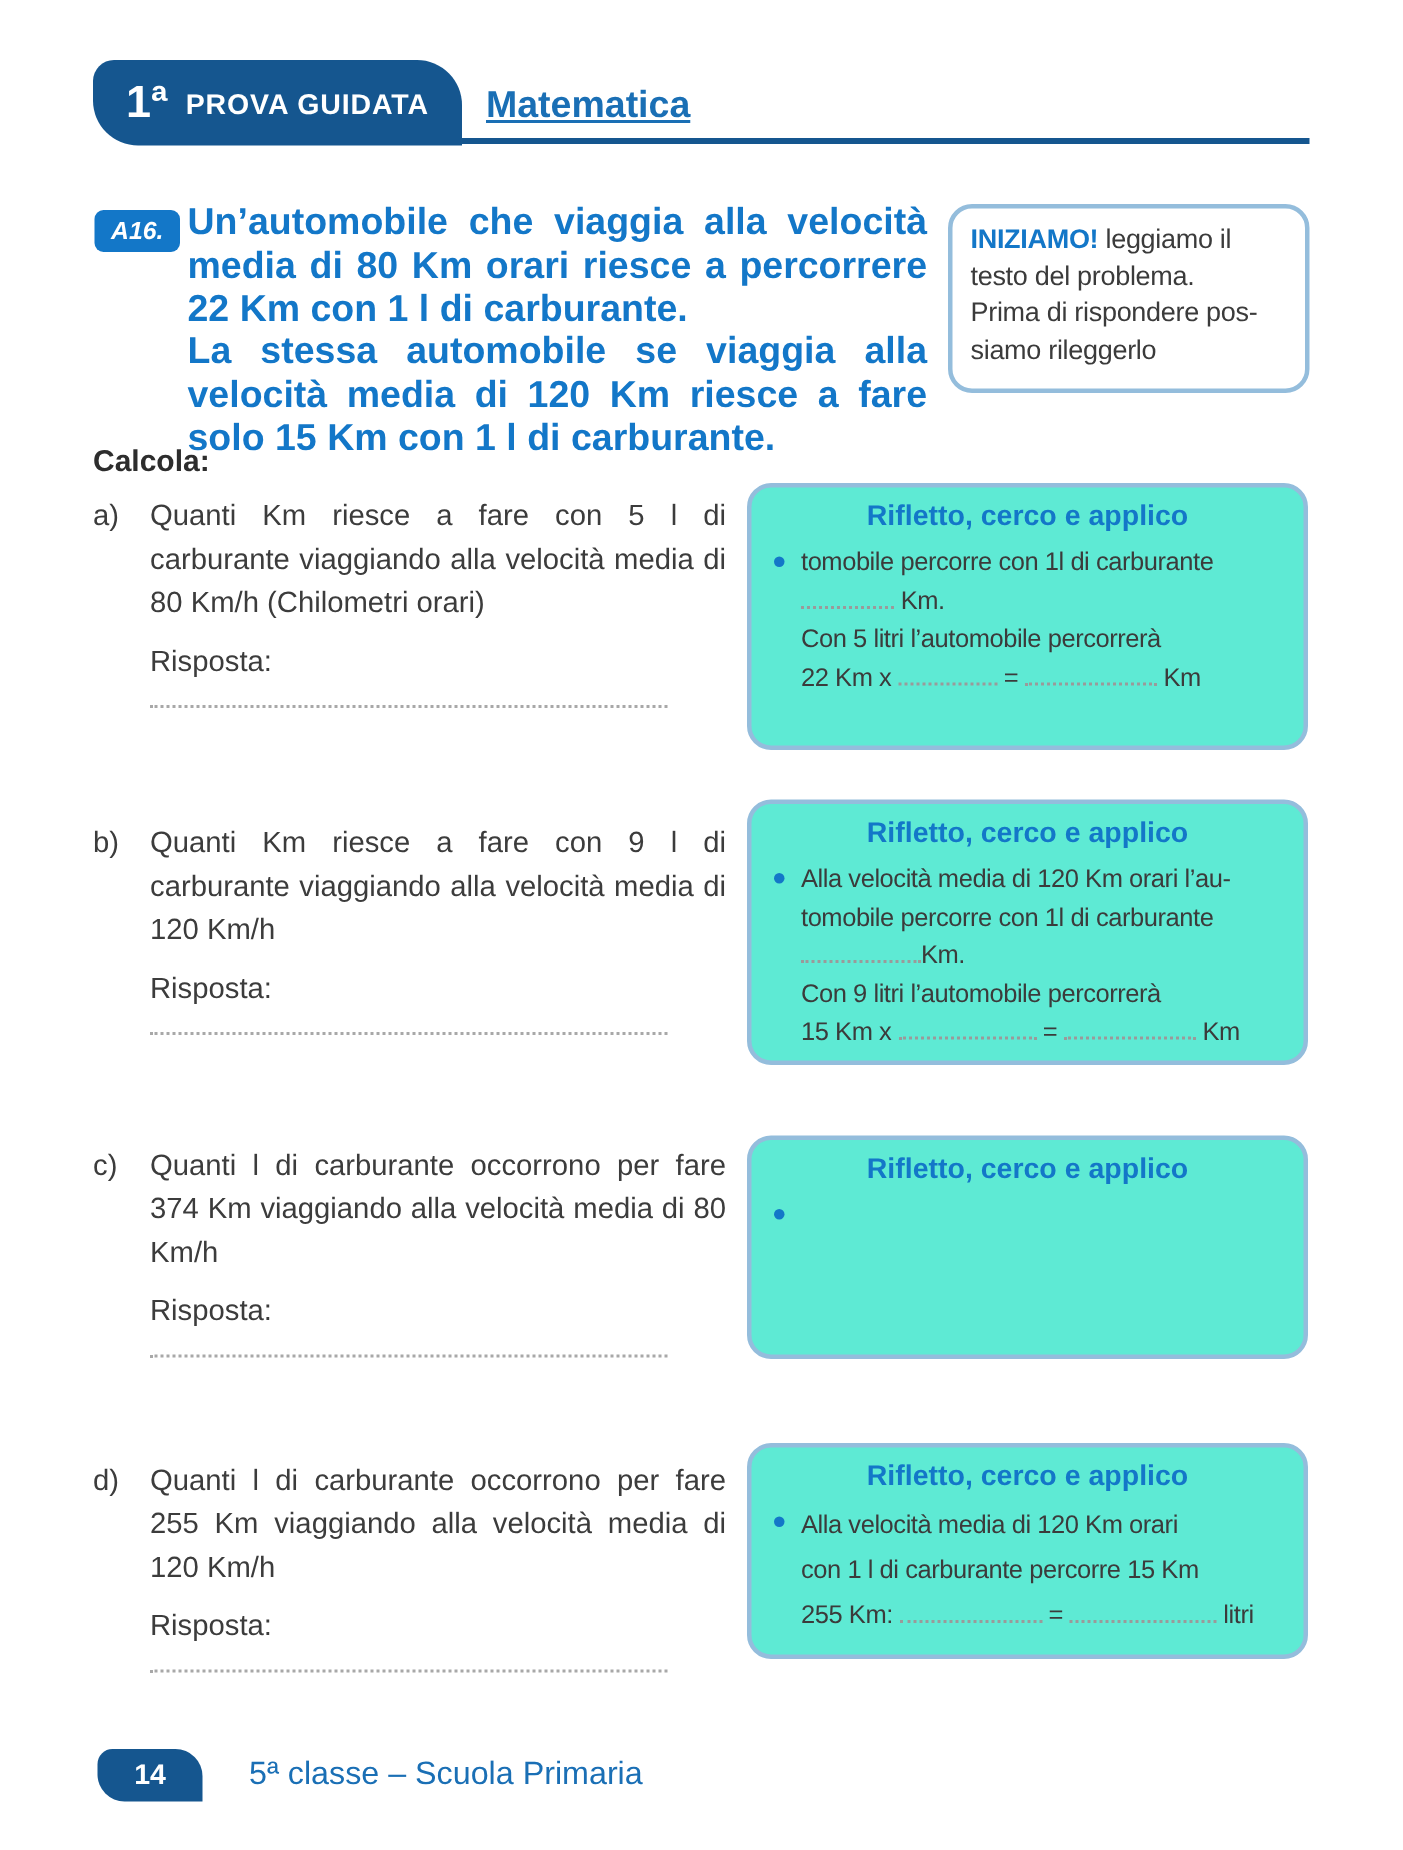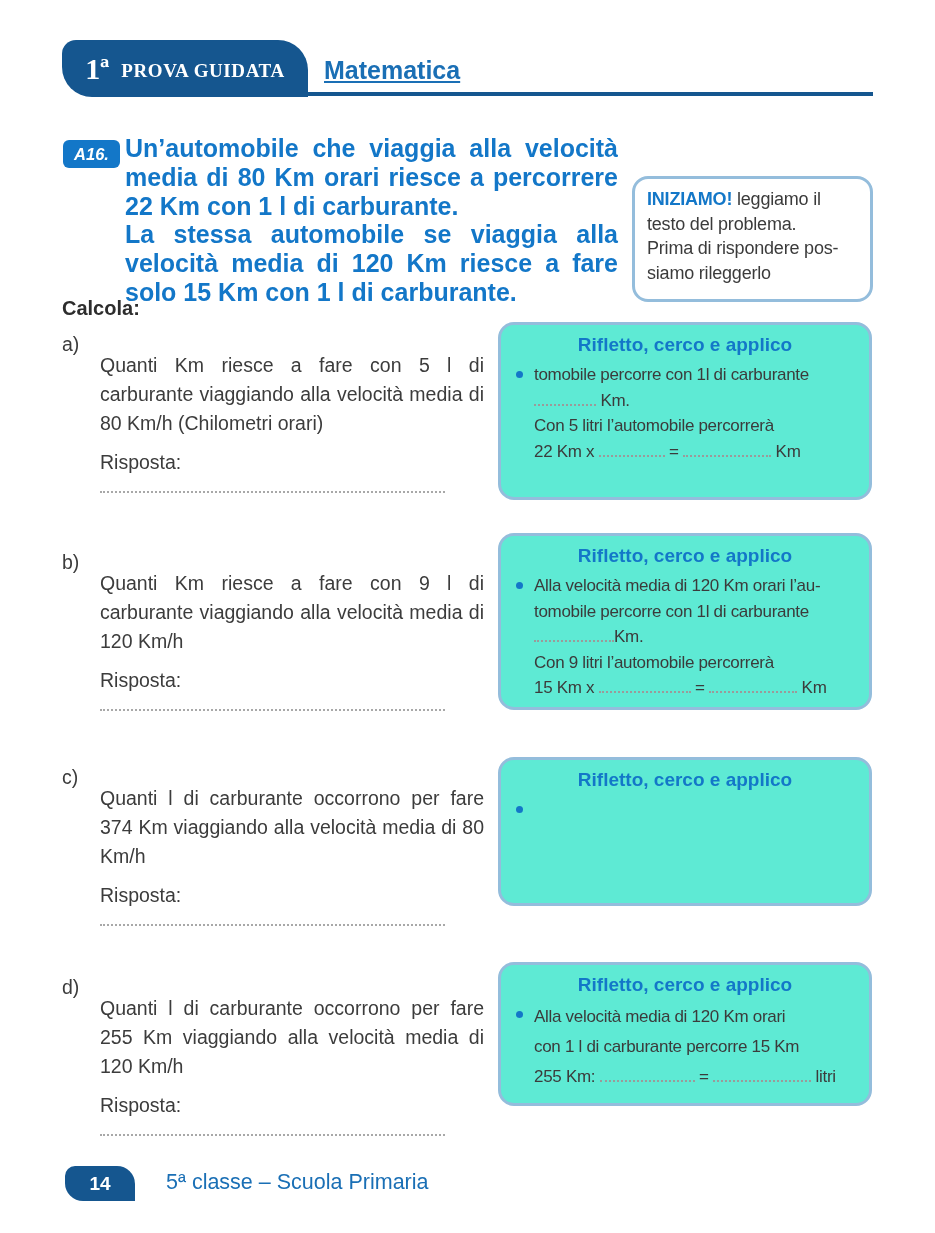--- a/index.html
+++ b/index.html
@@ -4,21 +4,21 @@
 <style>
   html,body{margin:0;padding:0;background:#ffffff;}
   .page{
     position:relative;width:935px;height:1233px;background:#ffffff;
     font-family:"Liberation Sans",sans-serif;overflow:hidden;
   }
   
   .tab{
     position:absolute;left:62px;top:40px;width:246px;height:57px;
     background:#15568f;border-radius:14px 30px 0 30px;
-    display:flex;align-items:center;justify-content:center;gap:12px;color:#fff;font-family:Liberation Serif, serif;
+    display:flex;align-items:center;justify-content:center;gap:12px;color:#fff;
   }
   .tab-num{font-size:30px;font-weight:bold;line-height:1;}
   .tab-label{font-size:19px;font-weight:bold;letter-spacing:.6px;padding-top:5px;}
   .subject{
     position:absolute;left:324px;top:56px;font-size:25px;font-weight:bold;color:#1a6fb5;text-decoration:underline;
   }
   .rule{position:absolute;left:308px;top:92px;width:565px;height:4px;background:#15568f;}
 
   
   .badge{
@@ -26,31 +26,31 @@
     border-radius:6px;color:#fff;font-weight:bold;font-size:16.5px;
     display:flex;align-items:center;justify-content:center;font-style:italic;
   }
   .problem{
     position:absolute;left:125px;top:134px;width:493px;color:#1377c8;
     font-weight:bold;font-size:25px;line-height:28.8px;text-align:justify;
   }
   .intro-box{
     position:absolute;left:632px;top:136px;width:241px;height:126px;
     border:3.5px solid #94bddc;border-radius:16px;box-sizing:border-box;
-    padding:8px 12px;background:#fff;margin-top:40px;
+    padding:8px 12px;background:#fff;
   }
   .intro-box div{font-size:18px;line-height:24.5px;color:#3b3b3b;letter-spacing:-0.2px;}
   .intro-hl{font-weight:bold;color:#1377c8;}
 
   
   .calcola{position:absolute;left:62px;top:297px;font-size:20px;font-weight:bold;color:#2d2d2d;}
   .q{position:absolute;left:62px;width:422px;color:#3c3c3c;}
   .q-row{display:flex;}
   .q-letter{width:38px;font-size:19.5px;line-height:29px;flex-shrink:0;}
-  .q-text{width:384px;font-size:19.5px;line-height:29px;text-align:justify;margin-top:21px;}
+  .q-text{width:384px;font-size:19.5px;line-height:29px;text-align:justify;}
   .risposta{margin:13px 0 0 38px;font-size:19.5px;}
   .dots{margin:17px 0 0 38px;width:345px;height:0;border-bottom:2.5px dotted #a8a8a8;}
   .q-a{top:330px;} .q-b{top:548px;} .q-c{top:763px;} .q-d{top:973px;}
 
   
   .rbox{
     position:absolute;left:498px;width:374px;border:3.5px solid #94bddc;
     border-radius:16px;box-sizing:border-box;background:#5eead4;
   }
   .rbox-a{top:322px;height:178px;} .rbox-b{top:533px;height:177px;}

